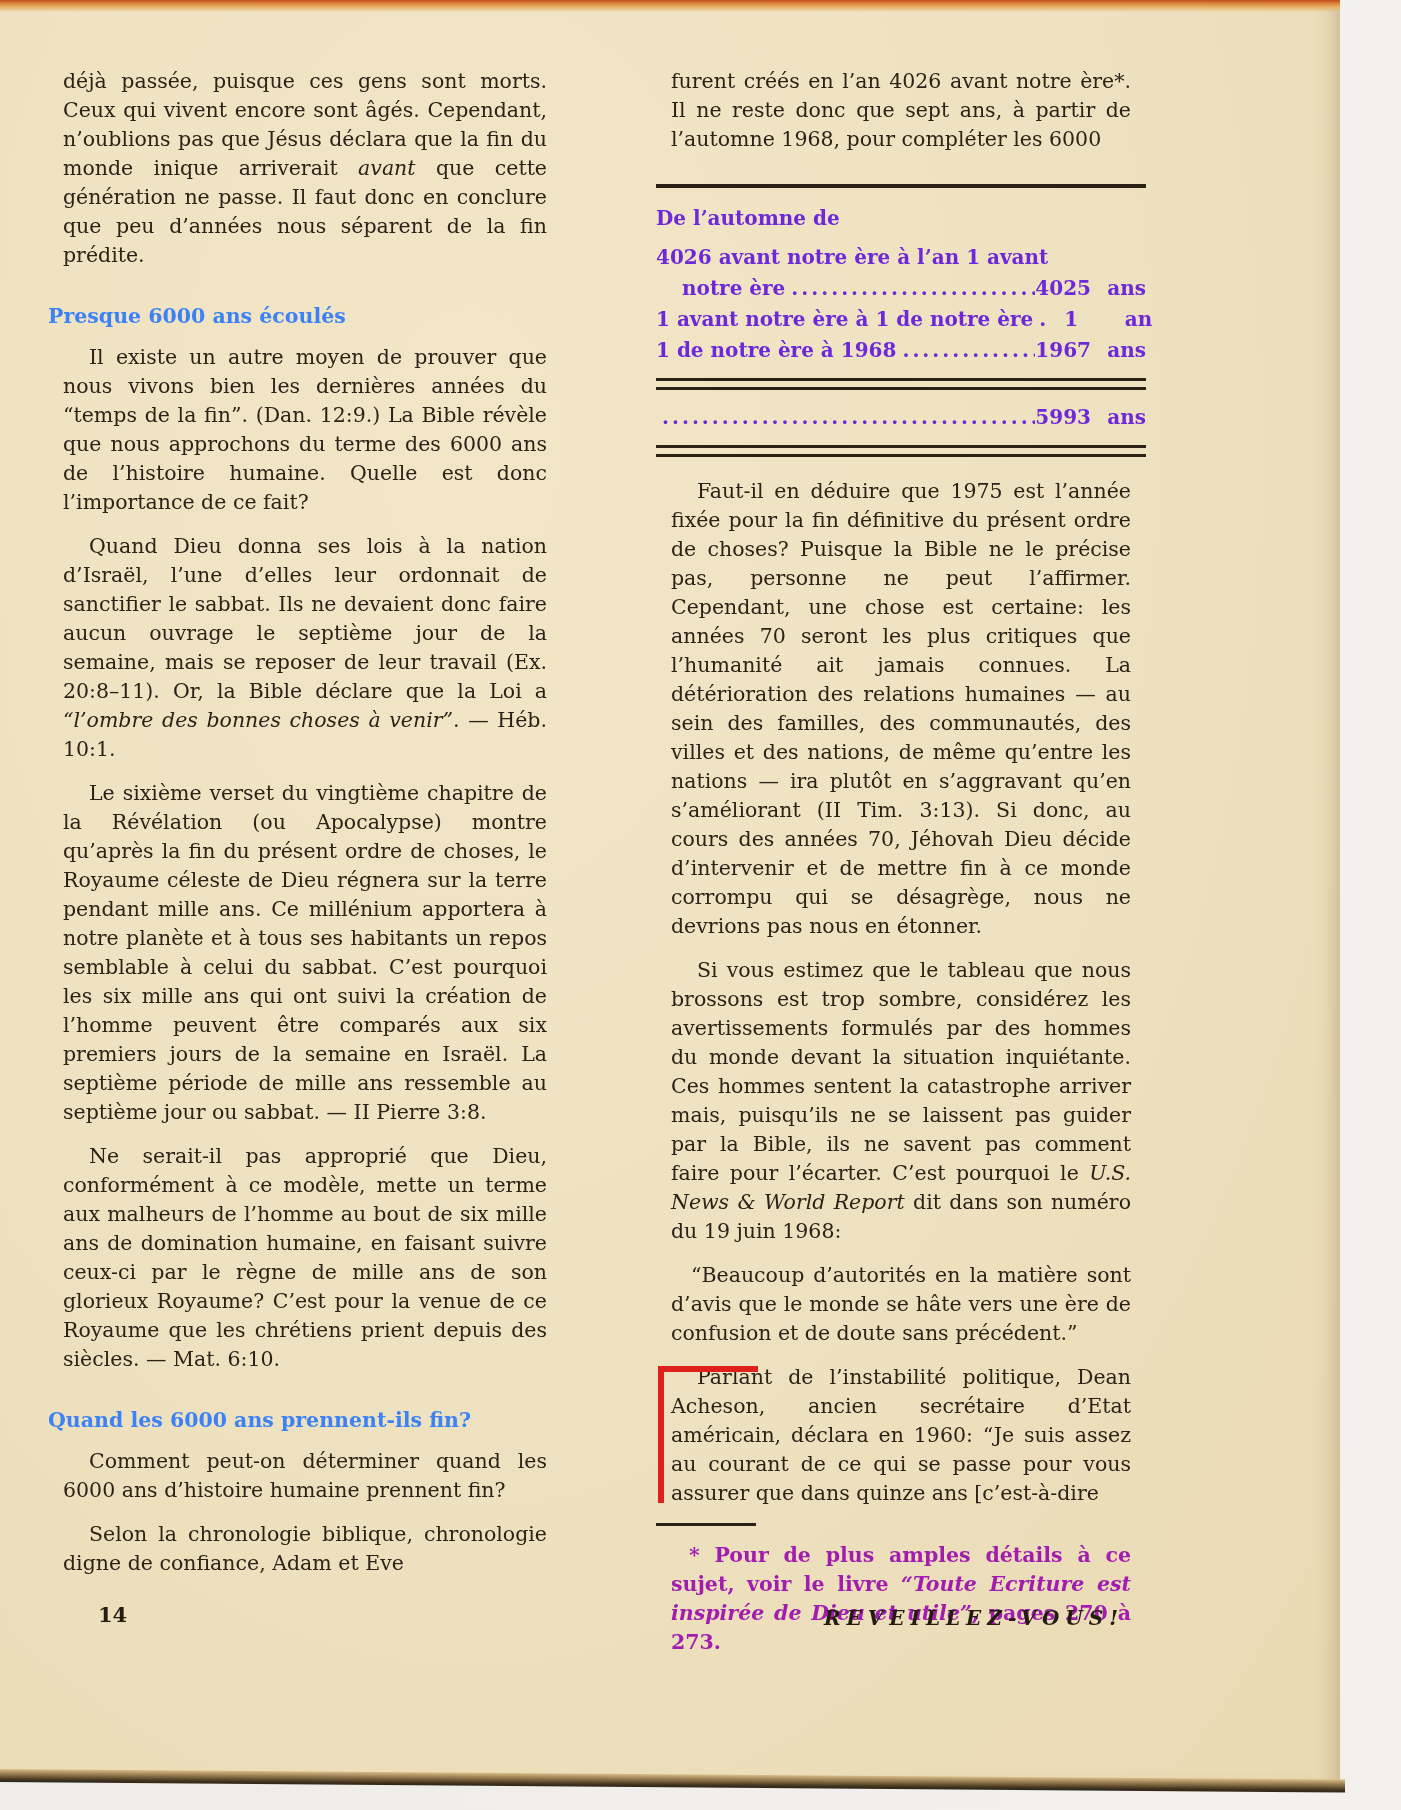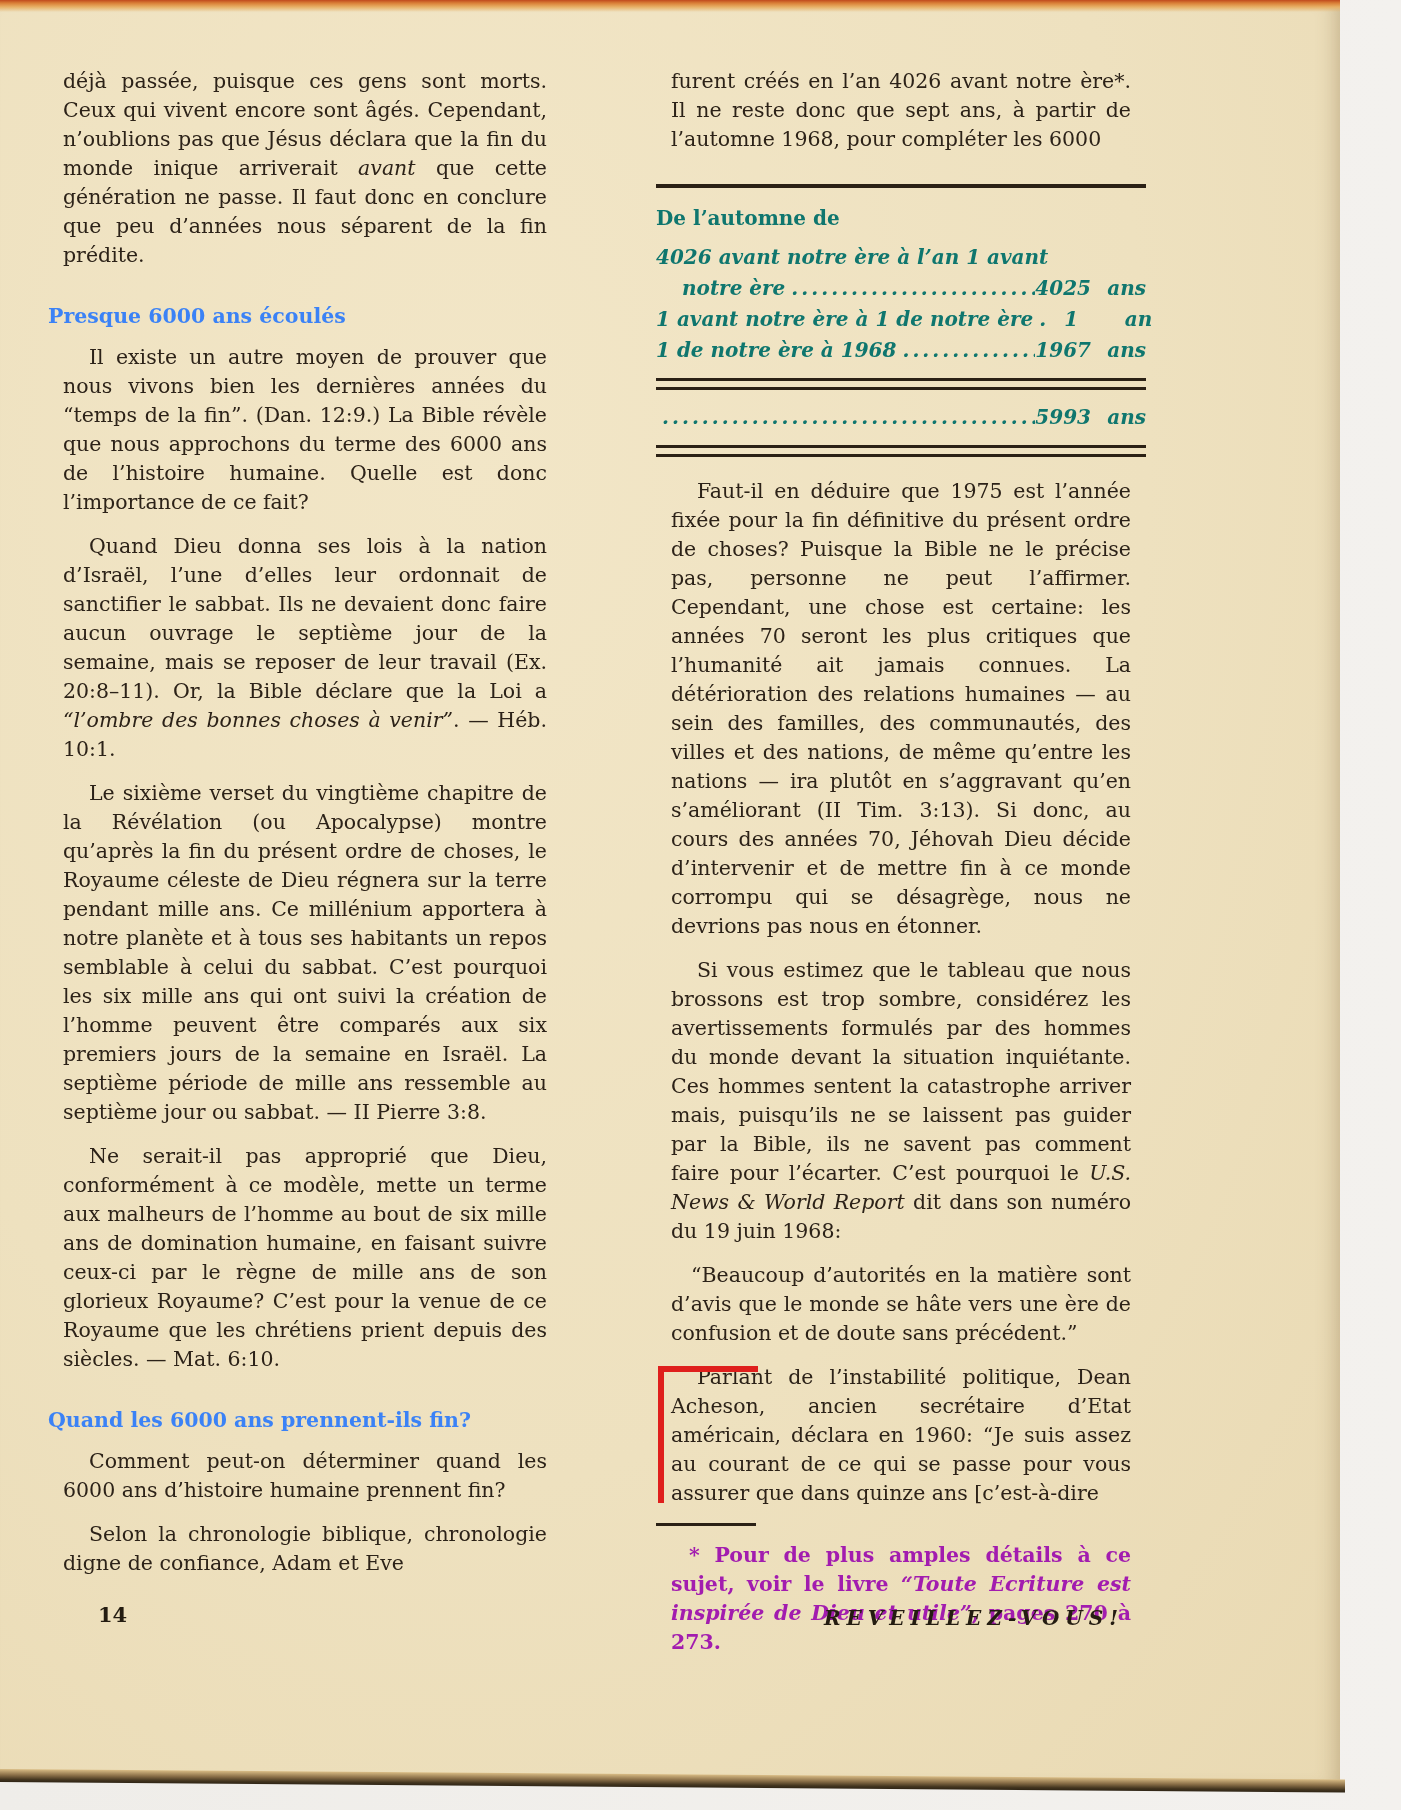--- a/index.html
+++ b/index.html
@@ -29,24 +29,24 @@
   }
   .col{position:absolute;top:52px;color:#2c2218;}
   .col-left{left:48px;width:514px;}
   .col-right{left:656px;width:490px;}
   .col p{margin:15px;text-align:justify;font-size:20.5px;line-height:29px;}
   .col p.indent{text-indent:26px;}
   h3{
     margin:34px 0 14px 0;font-size:20.5px;line-height:24px;font-weight:700;color:#3b82f6;
   }
   
-  .chron{margin:30px 0 20px 0;font-weight:700;color:#0f766e;font-size:20px;}
+  .chron{margin:30px 0 20px 0;font-weight:700;color:#6d28d9;font-size:20px;}
   .rule-top{border-top:4px solid #2b2115;margin-bottom:18px;}
   .chron-header{margin:0 0 12px 0;}
-  .trow{display:flex;align-items:baseline;line-height:31px;font-style:italic;}
+  .trow{display:flex;align-items:baseline;line-height:31px;}
   .trow .lbl{flex:none;white-space:nowrap;}
   .trow .lbl.ind{padding-left:26px;}
   .trow .dots{flex:1;overflow:hidden;white-space:nowrap;letter-spacing:3px;padding:0 6px;}
   .trow .val{flex:none;min-width:52px;text-align:center;}
   .trow .unit{flex:none;width:46px;text-align:right;padding-left:9px;}
   .dbl-rule{height:6px;border-top:3px solid #2b2115;border-bottom:3px solid #2b2115;margin:12px 0;}
   .total-row{margin:2px 0;}
   
   .quote{font-size:18px;line-height:25.5px;margin:14px 0 12px 0;text-indent:20px;}
   .bracketed{position:relative;}

